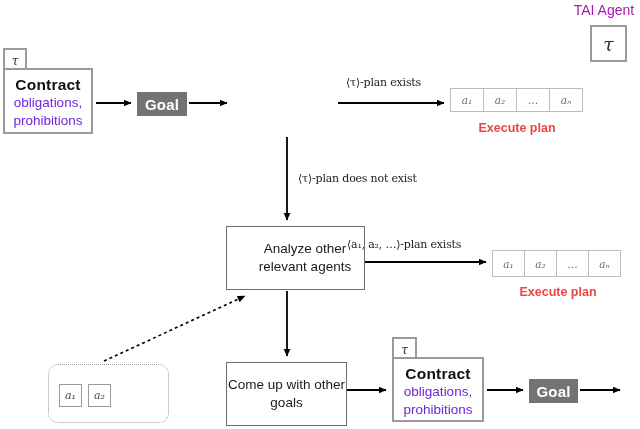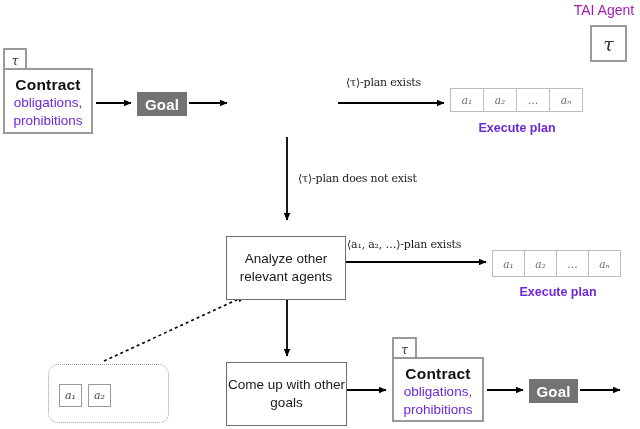--- a/index.html
+++ b/index.html
@@ -42,21 +42,21 @@
     font-size:11px;color:#1c1c1c;white-space:nowrap;letter-spacing:-0.2px;
   }
   .cellrow{position:absolute;display:flex;}
   .cell{
     background:#ffffff;border:1px solid #bcbcbc;box-sizing:border-box;
     display:flex;align-items:center;justify-content:center;
     font-family:"DejaVu Serif","DejaVu Sans",serif;font-style:italic;
     font-size:10.5px;color:#6b6b6b;
   }
   .cell + .cell{margin-left:-1px;}
-  .execlabel{position:absolute;font-weight:bold;font-size:12.5px;color:#6d28d9;text-align:center;}
+  .execlabel{position:absolute;font-weight:bold;font-size:12.5px;color:#ef4444;text-align:center;}
   .pool{
     position:absolute;background:#ffffff;border:1.5px dotted #9a9a9a;border-radius:10px;
   }
   .poolcell{
     position:absolute;background:#ffffff;border:1px solid #9a9a9a;
     display:flex;align-items:center;justify-content:center;
     font-family:"DejaVu Serif","DejaVu Sans",serif;font-style:italic;
     font-size:11px;color:#444;
   }
 </style>
@@ -105,21 +105,21 @@
   <div class="cellrow" style="left:450px;top:88px;">
     <div class="cell" style="width:34px;height:24px;">a₁</div>
     <div class="cell" style="width:34px;height:24px;">a₂</div>
     <div class="cell" style="width:34px;height:24px;">…</div>
     <div class="cell" style="width:34px;height:24px;">aₙ</div>
   </div>
   <div class="execlabel" style="left:450px;top:121px;width:134px;">Execute plan</div>
 
   <div class="mathlabel" style="left:298px;top:172px;">⟨τ⟩-plan does not exist</div>
 
-  <div class="node" style="left:226px;top:236px;width:118px;height:62px;">
+  <div class="node" style="left:226px;top:226px;width:118px;height:62px;padding-left:19px;">
     <span>Analyze other relevant agents</span>
   </div>
 
   <div class="mathlabel" style="left:347px;top:238px;text-align:right;">⟨a₁, a₂, …⟩-plan exists</div>
 
   <div class="cellrow" style="left:492px;top:250px;">
     <div class="cell" style="width:33px;height:27px;">a₁</div>
     <div class="cell" style="width:33px;height:27px;">a₂</div>
     <div class="cell" style="width:33px;height:27px;">…</div>
     <div class="cell" style="width:33px;height:27px;">aₙ</div>

